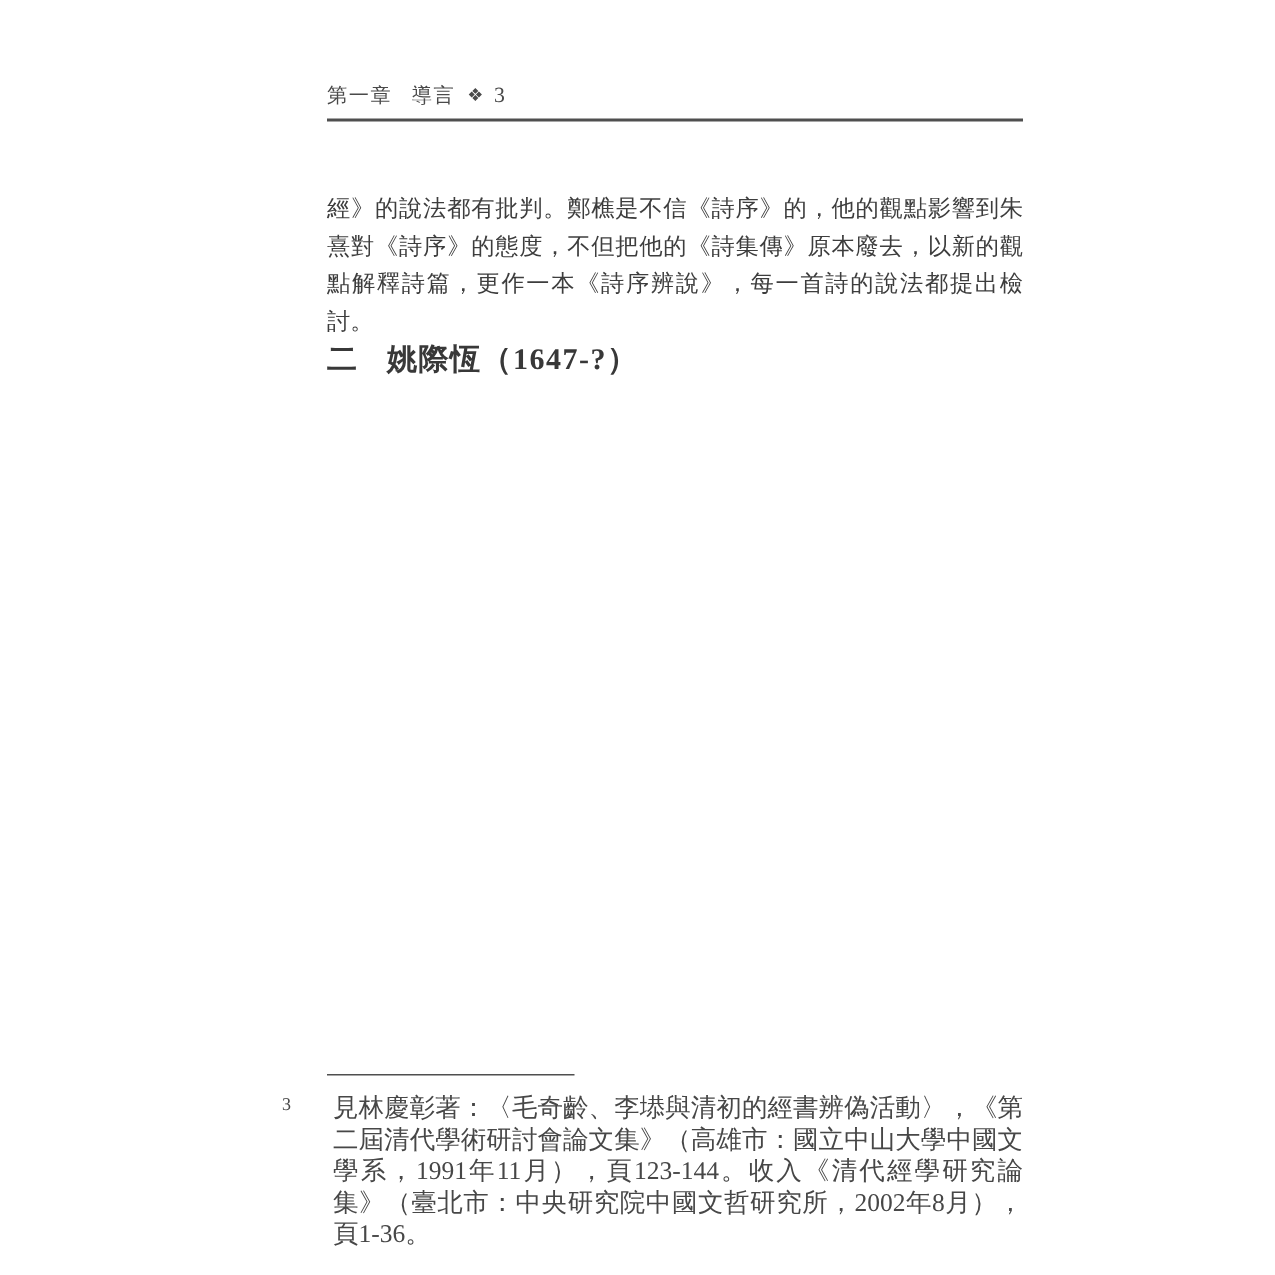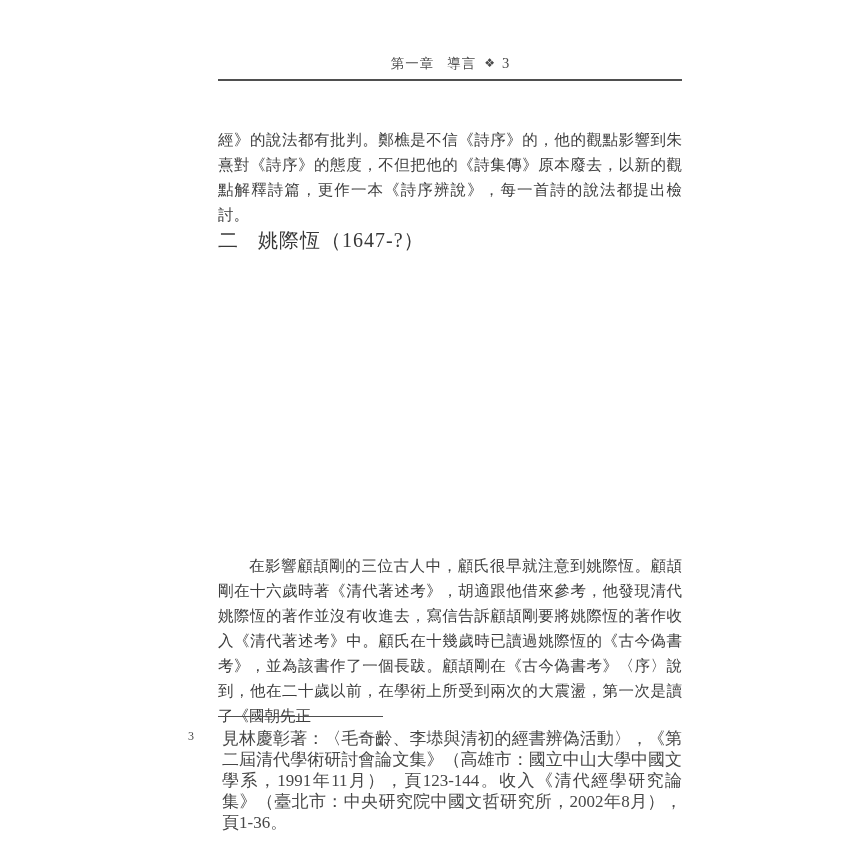--- a/index.html
+++ b/index.html
@@ -18,21 +18,21 @@
   }
   .block {
     position: absolute;
     left: 218px;
     width: 464px;
   }
   
   .page-header {
     top: 55px;
     height: 22px;
-    text-align: center;
+    text-align: left;
     font-size: 13.5px;
     letter-spacing: 1px;
     color: var(--header-color, #4a4a4a);
     white-space: nowrap;
   }
   .ph-title   { margin-left: 13px; }
   .ph-orn     { margin-left: 8px; font-size: 12px; position: relative; top: -1px; }
   .ph-num     { margin-left: 6px; font-size: 14.5px; letter-spacing: 0; }
   .header-rule {
     top: 79px;
@@ -58,21 +58,21 @@
     line-height: 0;
     vertical-align: 6px;
     margin-left: 1px;
   }
   
   .section-heading {
     top: 226px;
     margin: 0;
     font-size: 20px;
     line-height: 28px;
-    font-weight: normal;
+    font-weight: bold;
     color: var(--heading-color, #383838);
     letter-spacing: 1px;
   }
   .h-num { margin-right: 19px; }
   
   .footnote-rule {
     top: 716px;
     width: 165px;
     height: 0;
     border-top: 1.5px solid var(--rule-color, #4f4f4f);
@@ -111,21 +111,20 @@
   <div class="block header-rule"></div>
 
   <p class="block para p1">經》的說法都有批判。鄭樵是不信《詩序》的，他的觀點影響到朱熹對《詩序》的態度，不但把他的《詩集傳》原本廢去，以新的觀點解釋詩篇，更作一本《詩序辨說》，每一首詩的說法都提出檢討。</p>
 
   <h2 class="block section-heading">
     <span class="h-num">二</span><span class="h-title">姚際恆（1647-?）</span>
   </h2>
 
 
 
-  <p class="block para indent p4">在影響顧頡剛的三位古人中，顧氏很早就注意到姚際恆。顧頡剛在十六歲時著《清代著述考》，胡適跟他借來參考，他發現清代姚際恆的著作並沒有收進去，寫信告訴顧頡剛要將姚際恆的著作收入《清代著述考》中。顧氏在十幾歲時已讀過姚際恆的《古今偽書考》，並為該書作了一個長跋。顧頡剛在《古今偽書考》〈序〉說到，他在二十歲以前，在學術上所受到兩次的大震盪，第一次是讀了《國朝先正</p>
 
   <div class="block footnote-rule"></div>
 
   <div class="footnote">
     <span class="fn-num">3</span>
     <p class="fn-text">見林慶彰著：〈毛奇齡、李塨與清初的經書辨偽活動〉，《第二屆清代學術研討會論文集》（高雄市：國立中山大學中國文學系，1991年11月），頁123-144。收入《清代經學研究論集》（臺北市：中央研究院中國文哲研究所，2002年8月），頁1-36。</p>
   </div>
 
 </div>
 

